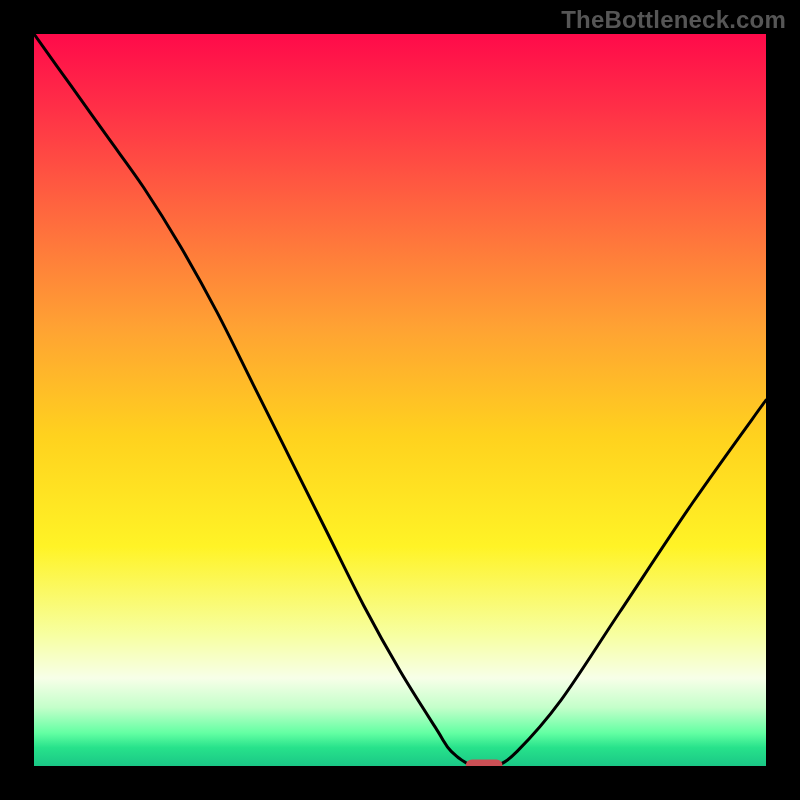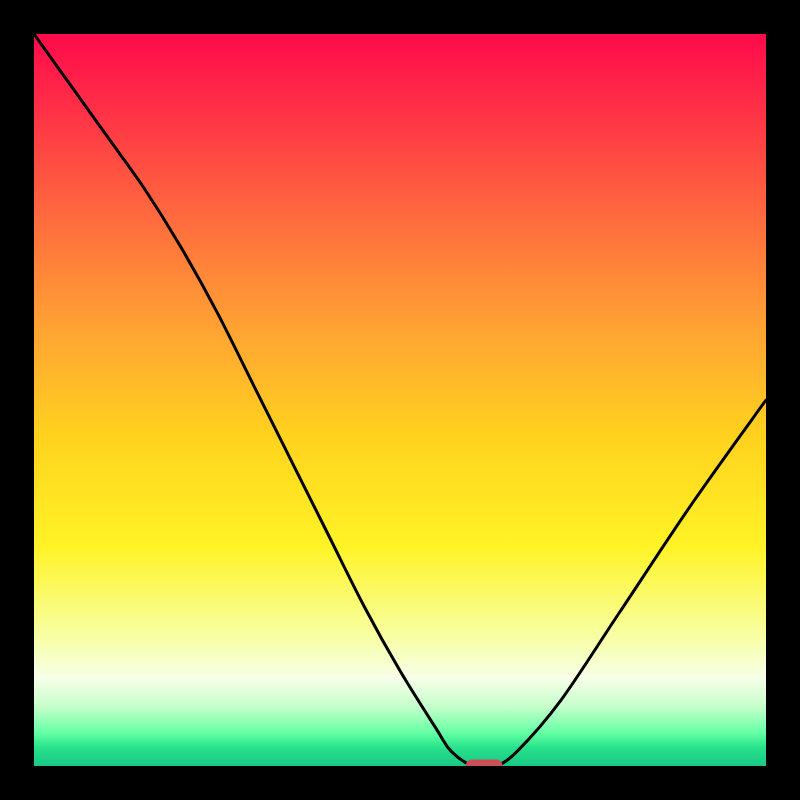--- a/index.html
+++ b/index.html
@@ -37,20 +37,21 @@
   .plot svg {
     display: block;
     width: 732px;
     height: 732px;
   }
 </style>
 </head>
 <body>
 
 <div class="frame">
+  <div class="watermark">TheBottleneck.com</div>
 
   <div class="plot">
     <svg viewBox="0 0 732 732">
       <defs>
         <linearGradient id="bg-grad" x1="0" y1="0" x2="0" y2="1">
             <stop offset="0%" stop-color="#ff0a4a"></stop>
             <stop offset="10%" stop-color="#ff2f47"></stop>
             <stop offset="25%" stop-color="#ff6a3e"></stop>
             <stop offset="40%" stop-color="#ffa233"></stop>
             <stop offset="55.00000000000001%" stop-color="#ffd21e"></stop>

